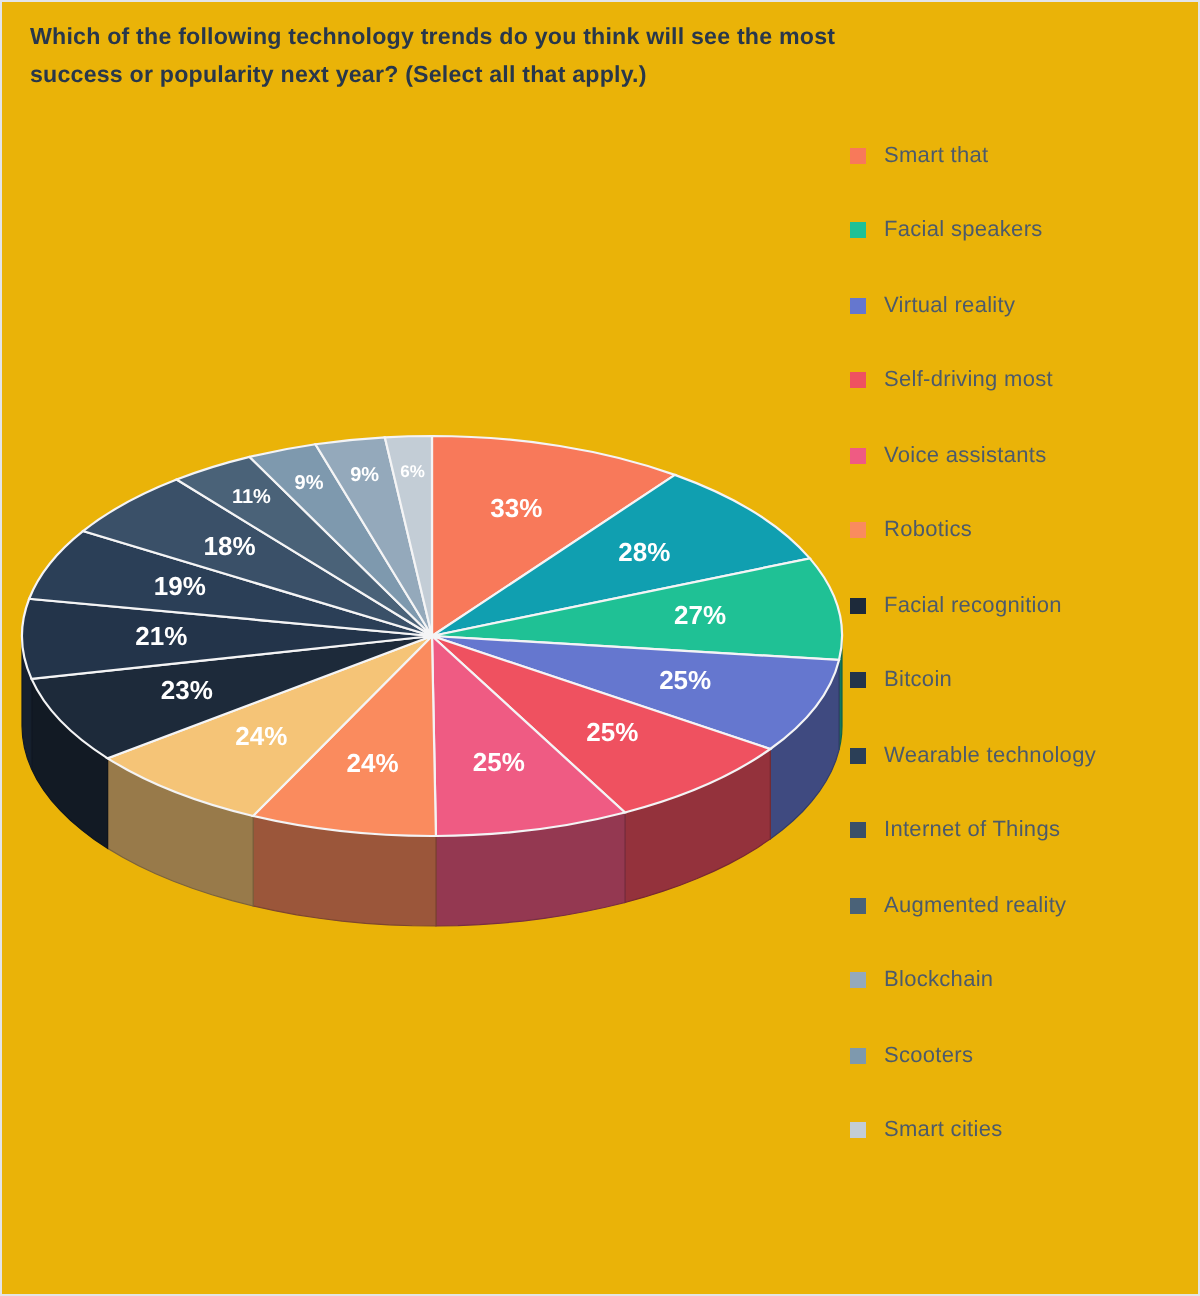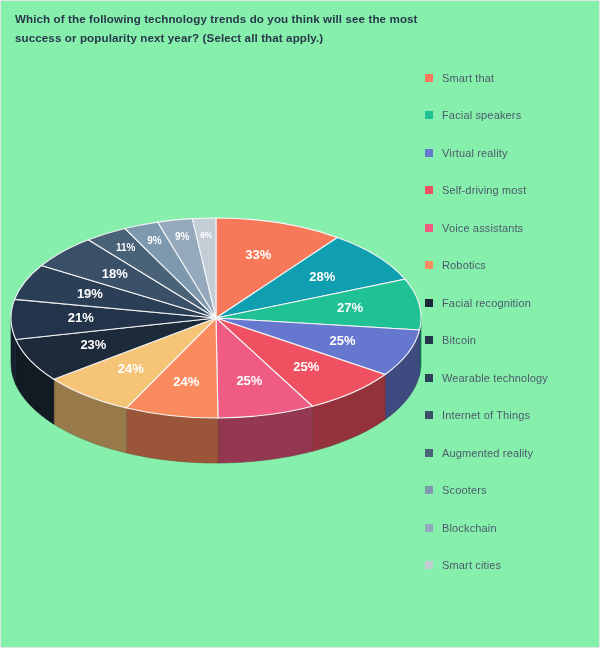--- a/index.html
+++ b/index.html
@@ -11,21 +11,21 @@
     width: 600px;
     height: 648px;
     font-family: "Liberation Sans", sans-serif;
     overflow: hidden;
   }
   #page {
     position: relative;
     width: 600px;
     height: 648px;
     box-sizing: border-box;
-    background: #86efac;
+    background: #eab308;
     border: 1px solid #e3e5e8;
     overflow: hidden;
   }
   #chart-title {
     position: absolute;
     left: 14px;
     top: 9px;
     width: 500px;
     font-size: 11.6px;
     font-weight: bold;
@@ -173,26 +173,26 @@
       </div>
       <div class="legend-item">
         <span class="legend-swatch" style="background: rgb(58, 80, 104);"></span>
         <span class="legend-label">Internet of Things</span>
       </div>
       <div class="legend-item">
         <span class="legend-swatch" style="background: rgb(74, 98, 120);"></span>
         <span class="legend-label">Augmented reality</span>
       </div>
       <div class="legend-item">
+        <span class="legend-swatch" style="background: rgb(148, 169, 187);"></span>
+        <span class="legend-label">Blockchain</span>
+      </div>
+      <div class="legend-item">
         <span class="legend-swatch" style="background: rgb(126, 153, 174);"></span>
         <span class="legend-label">Scooters</span>
-      </div>
-      <div class="legend-item">
-        <span class="legend-swatch" style="background: rgb(148, 169, 187);"></span>
-        <span class="legend-label">Blockchain</span>
       </div>
       <div class="legend-item">
         <span class="legend-swatch" style="background: rgb(195, 205, 214);"></span>
         <span class="legend-label">Smart cities</span>
       </div>
     </div>
 
 </div>
 
 </body></html>

